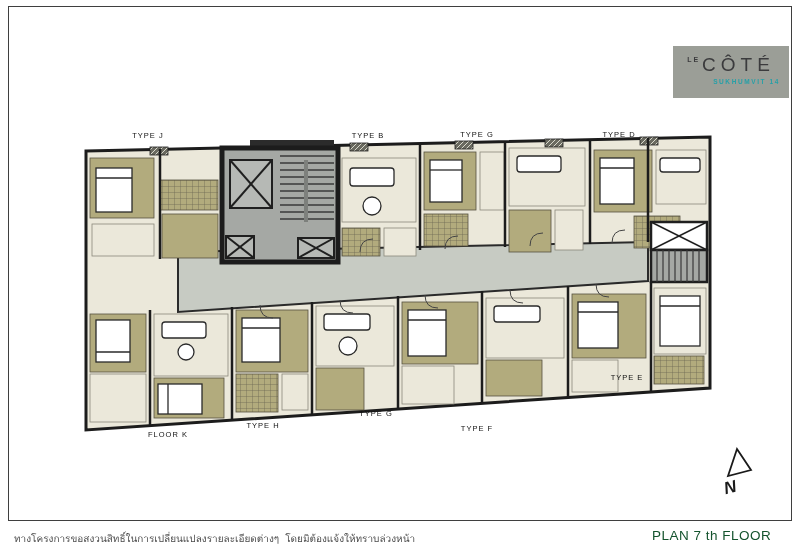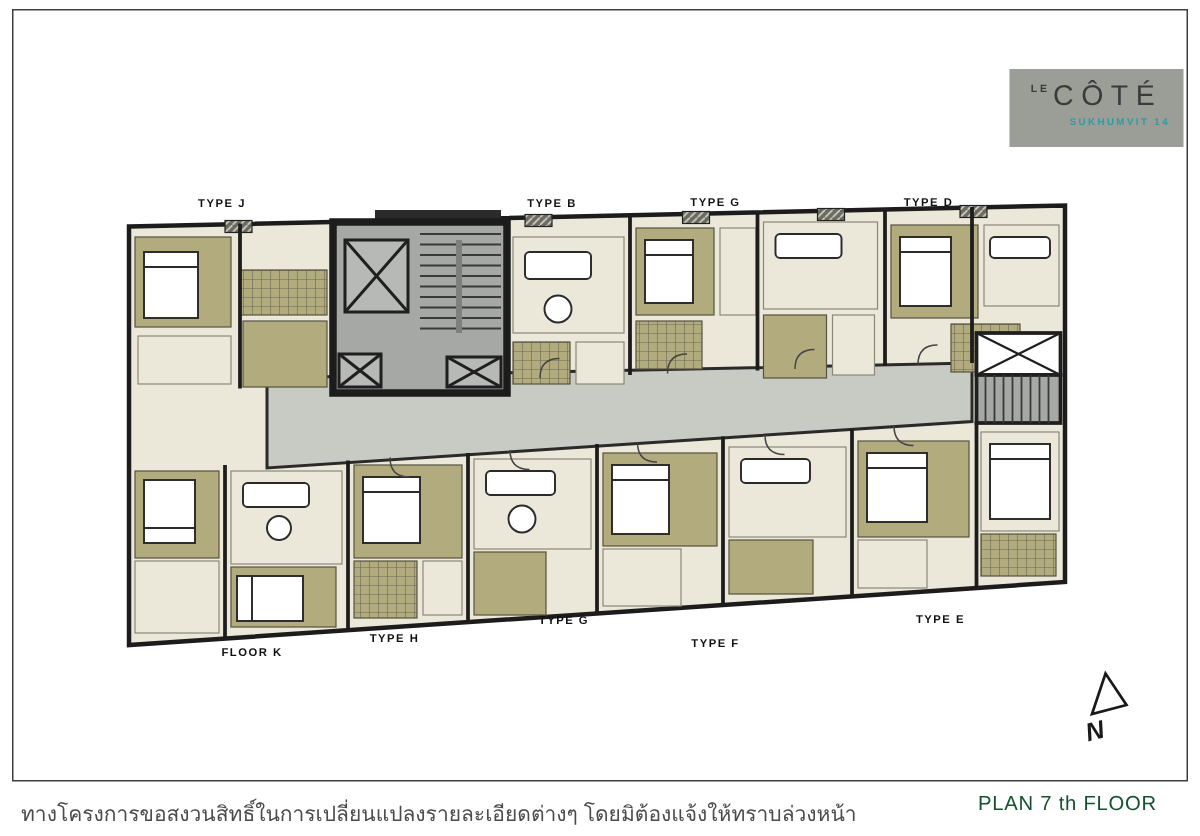--- a/index.html
+++ b/index.html
@@ -13,31 +13,31 @@
         background:var(--logo-bg,#9b9e97);}
   .logo-line{text-align:center;margin-top:8px;color:#3b3b3d;white-space:nowrap;}
   .logo-le{font-size:7px;letter-spacing:2px;vertical-align:9px;margin-right:2px;font-weight:bold;}
   .logo-name{font-size:19px;letter-spacing:5px;}
   .logo-sub{text-align:right;padding-right:9px;font-size:6.5px;font-weight:bold;
             color:var(--logo-accent,#27a0a8);letter-spacing:1.6px;margin-top:2px;}
 
   .plan-svg{position:absolute;left:0;top:0;}
 
   .type-label{position:absolute;transform:translateX(-50%);
-              font-size:7.5px;font-weight:bold;letter-spacing:1px;color:#111;
+              font-size:7.5px;font-weight:normal;letter-spacing:1px;color:#111;
               white-space:nowrap;}
 
   .compass-n{position:absolute;left:724px;top:478px;font-size:17px;font-weight:bold;
              font-style:italic;transform:rotate(-14deg);color:#1a1a1a;}
 
   .plan-title{position:absolute;left:652px;top:528px;font-size:13.5px;
               letter-spacing:0.5px;color:#14532d;}
 
-  .disclaimer{position:absolute;left:14px;top:531px;font-size:14px;color:#4b4b4b;
-              font-family:Liberation Sans, sans-serif;}
+  .disclaimer{position:absolute;left:14px;top:531px;font-size:10px;color:#4b4b4b;
+              font-family:Liberation Mono, monospace;}
 </style>
 </head>
 <body>
 
 <div class="frame"></div>
 
 <svg class="plan-svg" width="800" height="557" viewBox="0 0 800 557">
   <defs>
     <pattern id="tile" width="6" height="6" patternUnits="userSpaceOnUse">
       <rect width="6" height="6" fill="var(--room-khaki,#b2ab7d)"></rect>
@@ -229,18 +229,18 @@
 </div>
 
 <span class="type-label" style="left:148px;top:131px">TYPE J</span>
 <span class="type-label" style="left:368px;top:131px">TYPE B</span>
 <span class="type-label" style="left:477px;top:130px">TYPE G</span>
 <span class="type-label" style="left:619px;top:130px">TYPE D</span>
 <span class="type-label" style="left:168px;top:430px">FLOOR K</span>
 <span class="type-label" style="left:263px;top:421px">TYPE H</span>
 <span class="type-label" style="left:376px;top:409px">TYPE G</span>
 <span class="type-label" style="left:477px;top:424px">TYPE F</span>
-<span class="type-label" style="left:627px;top:408px">TYPE E</span>
+<span class="type-label" style="left:627px;top:373px">TYPE E</span>
 
 <span class="compass-n">N</span>
 
 <div class="plan-title">PLAN 7 th FLOOR</div>
 <div class="disclaimer">ทางโครงการขอสงวนสิทธิ์ในการเปลี่ยนแปลงรายละเอียดต่างๆ โดยมิต้องแจ้งให้ทราบล่วงหน้า</div>
 
 </body></html>

